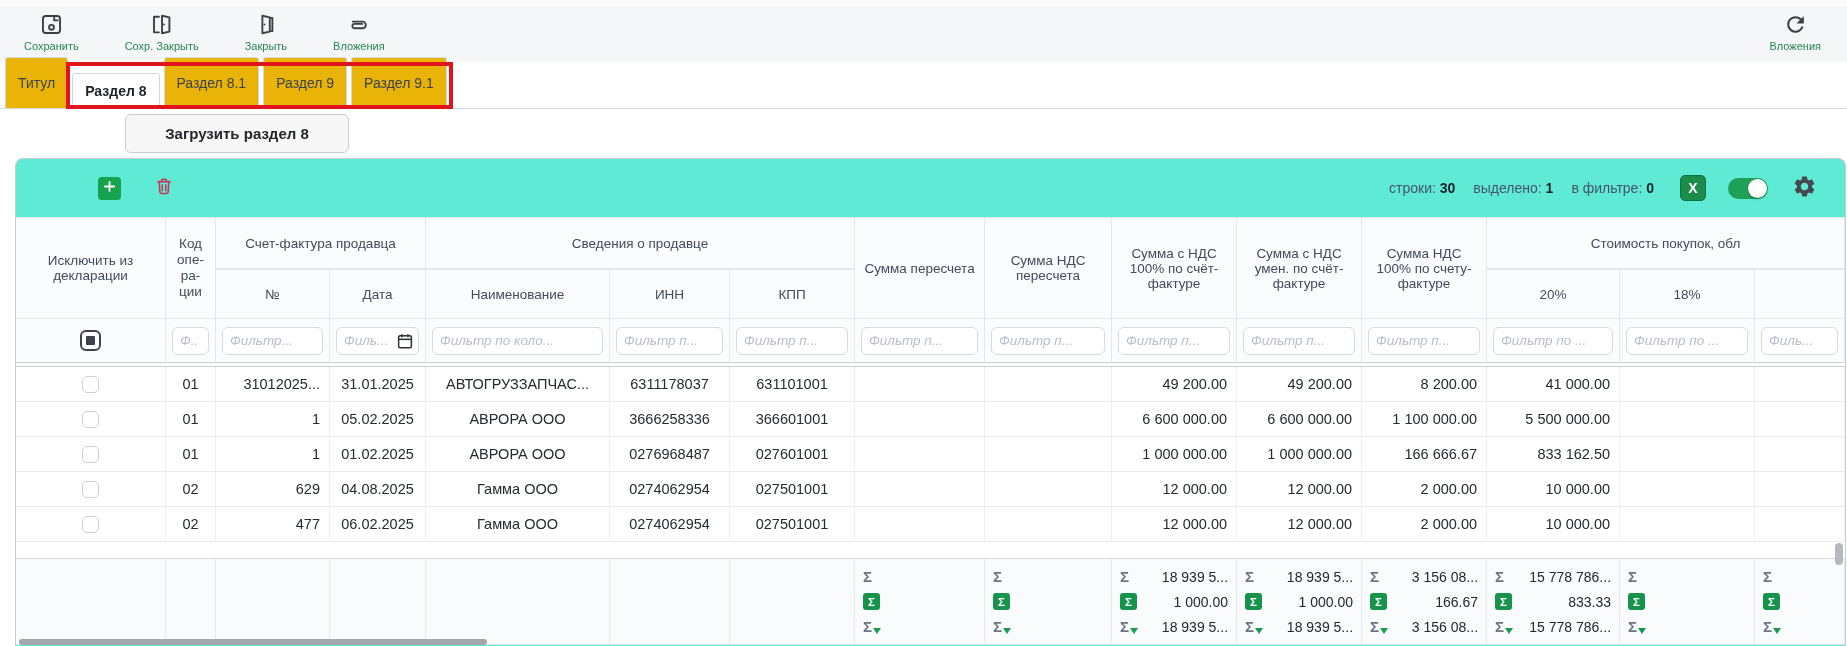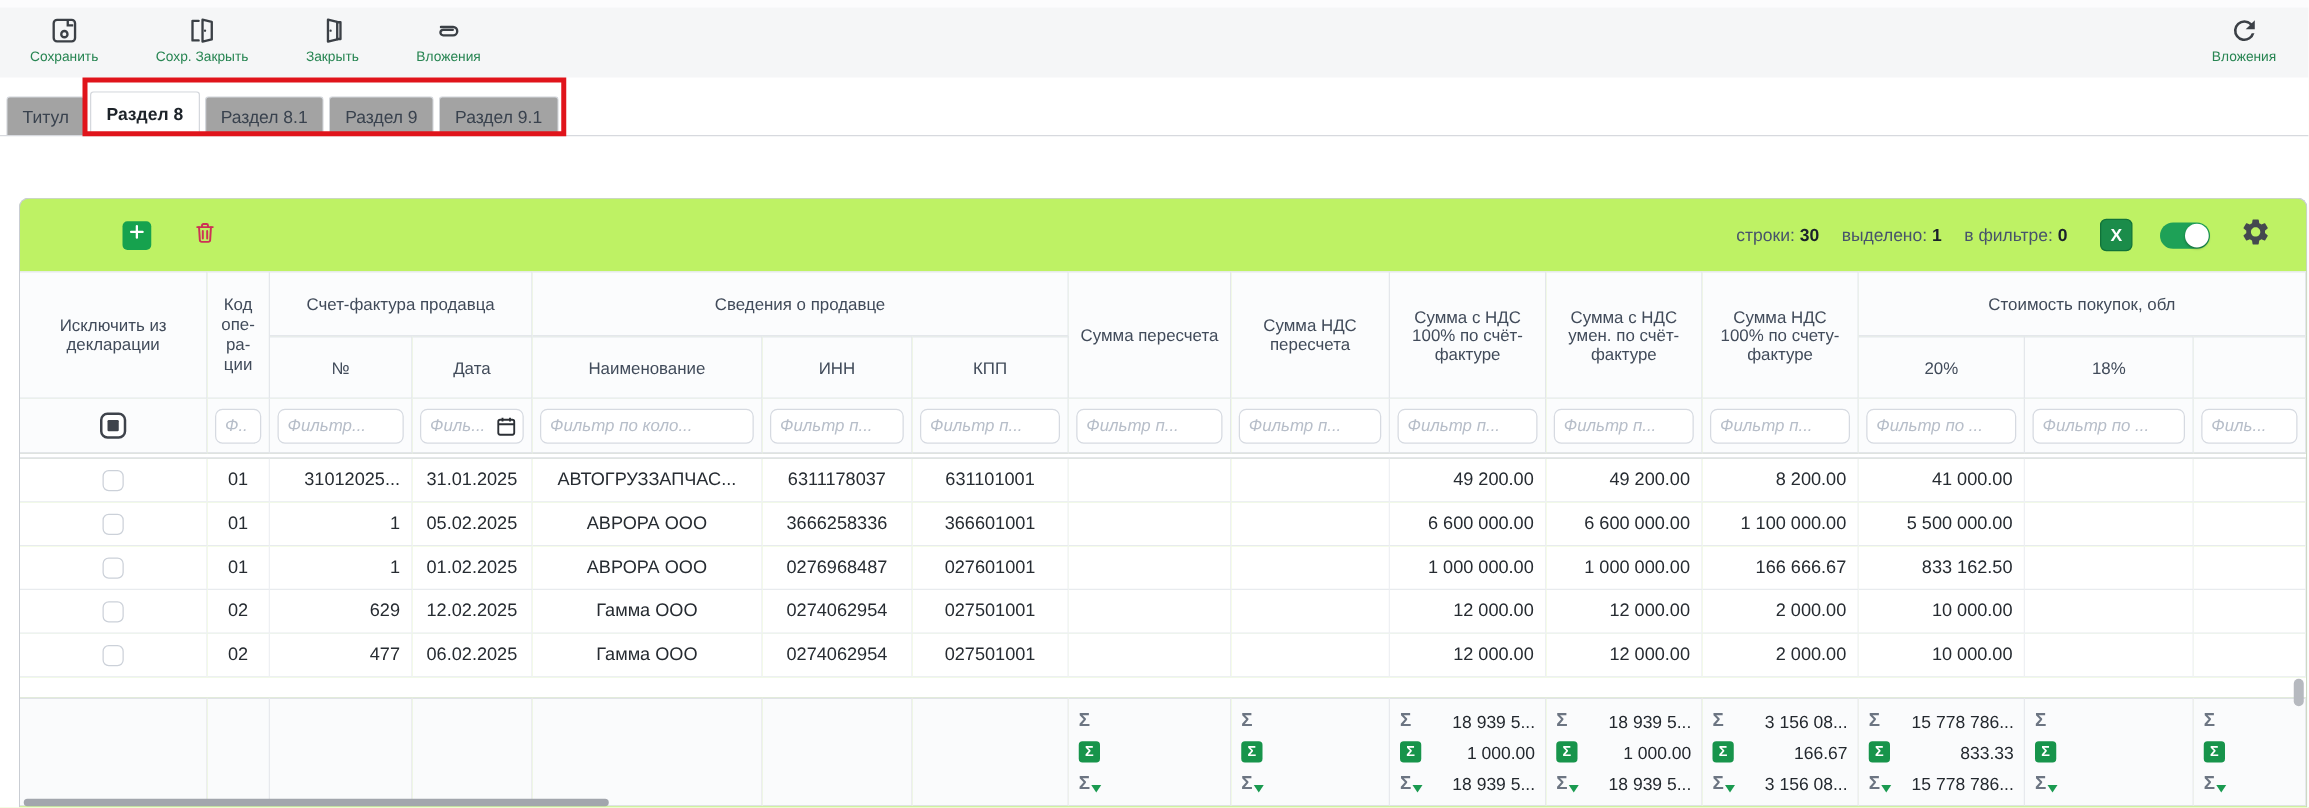--- a/index.html
+++ b/index.html
@@ -9,29 +9,29 @@
   
   .topstrip{position:absolute;top:0;left:0;right:0;height:6px;background:#fcfcfd;}
   .toolbar{position:absolute;top:6px;left:0;right:0;height:56px;background:#f5f6f7;display:flex;align-items:flex-start;padding:6px 26px 0 24px;box-sizing:border-box;gap:46px;}
   .tbtn{display:flex;flex-direction:column;align-items:center;gap:3px;cursor:pointer;}
   .tbtn svg{width:25px;height:25px;display:block;}
   .tbtn .lbl{font-size:11px;color:#278552;white-space:nowrap;}
   .tbtn.refresh{margin-left:auto;}
 
   
   .tabstrip{position:absolute;top:72px;left:0;right:0;height:36px;padding-left:5px;display:flex;align-items:flex-end;border-bottom:1px solid #d7d9de;box-sizing:content-box;}
-  .tab{height:31px;box-sizing:border-box;padding:0 12px;display:flex;align-items:center;font-size:14px;background:#a3a3a3;border:1px solid #d5d8dd;border-bottom:none;color:#39424e;margin-right:4px;border-radius:3px 3px 0 0;cursor:pointer;white-space:nowrap;}
+  .tab{height:51px;box-sizing:border-box;padding:0 12px;display:flex;align-items:center;font-size:14px;background:#eab308;border:1px solid #d5d8dd;border-bottom:none;color:#39424e;margin-right:4px;border-radius:3px 3px 0 0;cursor:pointer;white-space:nowrap;}
   .tab.active{background:#fff;font-weight:bold;color:#1d2329;height:36px;margin-bottom:-1px;border-bottom:1px solid #fff;z-index:2;}
   .hl-box{position:absolute;top:-10px;height:47px;border:4px solid #e0141b;box-sizing:border-box;pointer-events:none;z-index:5;}
 
   
   .load-btn{position:absolute;top:114px;left:125px;width:222px;height:37px;background:#f7f7f8;border:1px solid #c9ccd2;border-radius:6px;font-size:15px;font-weight:bold;color:#22272d;display:flex;align-items:center;justify-content:center;cursor:pointer;}
 
   
-  .panel{position:absolute;top:158px;left:15px;width:1831px;height:488px;border:1px solid #c9cdd3;border-bottom:none;border-radius:8px 8px 0 0;box-sizing:border-box;background:#bef264;overflow:hidden;}
+  .panel{position:absolute;top:158px;left:15px;width:1831px;height:488px;border:1px solid #c9cdd3;border-bottom:none;border-radius:8px 8px 0 0;box-sizing:border-box;background:#5eead4;overflow:hidden;}
   .panel-toolbar{position:absolute;top:0;left:0;right:0;height:58px;display:flex;align-items:center;padding:0 28px 0 82px;box-sizing:border-box;}
   .addbtn{width:23px;height:23px;border-radius:4px;background:#16a24e;display:flex;align-items:center;justify-content:center;cursor:pointer;}
   .delbtn{margin-left:32px;cursor:pointer;display:flex;align-items:center;}
   .pt-right{margin-left:auto;display:flex;align-items:center;gap:18px;}
   .stat{font-size:14px;color:#47536b;white-space:nowrap;}
   .stat b{color:#1a212b;}
   .xbtn{width:26px;height:26px;border-radius:5px;background:#1b8c4a;border:1px solid #107339;color:#fff;font-weight:bold;font-size:14px;display:flex;align-items:center;justify-content:center;box-sizing:border-box;cursor:pointer;margin-left:8px;}
   .toggle{width:40px;height:21px;border-radius:11px;background:#1ea157;position:relative;cursor:pointer;margin-left:4px;}
   .toggle .knob{position:absolute;right:1px;top:1px;width:19px;height:19px;border-radius:50%;background:#fff;box-shadow:0 1px 2px rgba(0,0,0,.35);}
   .gearbtn{margin-left:6px;cursor:pointer;display:flex;align-items:center;}
@@ -131,20 +131,21 @@
 
   <div class="tabstrip">
     <div class="tab">Титул</div>
     <div class="tab active">Раздел 8</div>
     <div class="tab">Раздел 8.1</div>
     <div class="tab">Раздел 9</div>
     <div class="tab">Раздел 9.1</div>
     <div class="hl-box" id="hl-box" style="border-color: rgb(224, 20, 27); left: 66px; width: 387px;"></div>
   </div>
 
+  <div class="load-btn">Загрузить раздел 8</div>
 
   <div class="panel">
     <div class="panel-toolbar">
       <div class="addbtn">
         <span><svg width="17" height="17" viewBox="0 0 24 24">
               <path d="M12 5.5v13M5.5 12h13" stroke="#fff" stroke-width="2.6" stroke-linecap="round"></path>
             </svg></span>
       </div>
       <div class="delbtn">
         <span>
@@ -331,21 +332,21 @@
               <td class="al-r">833 162.50</td>
               <td class="al-r"></td>
               <td class="al-r"></td>
             </tr>
             <tr class="data">
               <td class="al-c">
                 <div class="cb"></div>
               </td>
               <td class="al-l">02</td>
               <td class="al-r">629</td>
-              <td class="al-l">12.02.2025</td>
+              <td class="al-l">04.08.2025</td>
               <td class="al-l">Гамма ООО</td>
               <td class="al-l">0274062954</td>
               <td class="al-l">027501001</td>
               <td class="al-r"></td>
               <td class="al-r"></td>
               <td class="al-r">12 000.00</td>
               <td class="al-r">12 000.00</td>
               <td class="al-r">2 000.00</td>
               <td class="al-r">10 000.00</td>
               <td class="al-r"></td>

